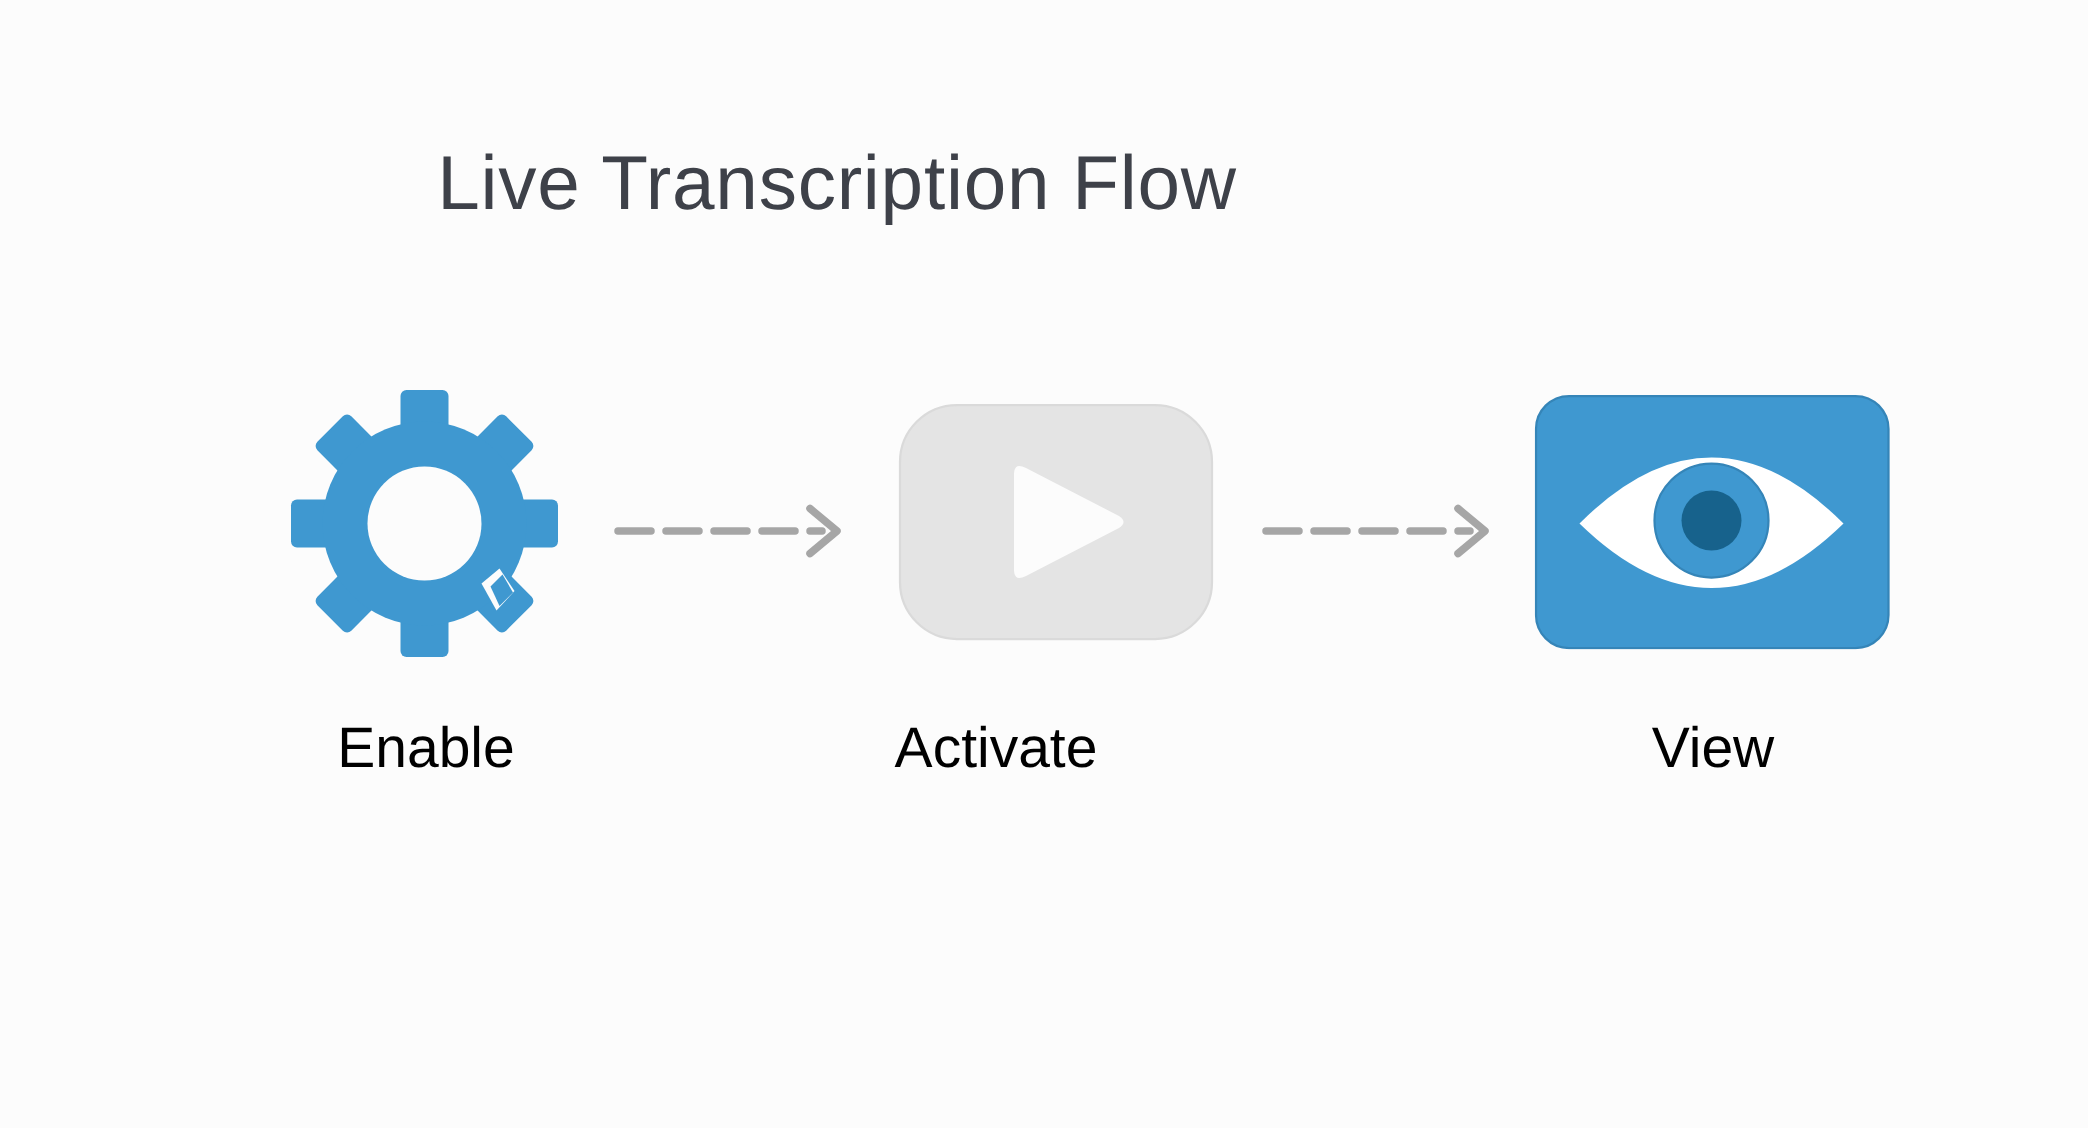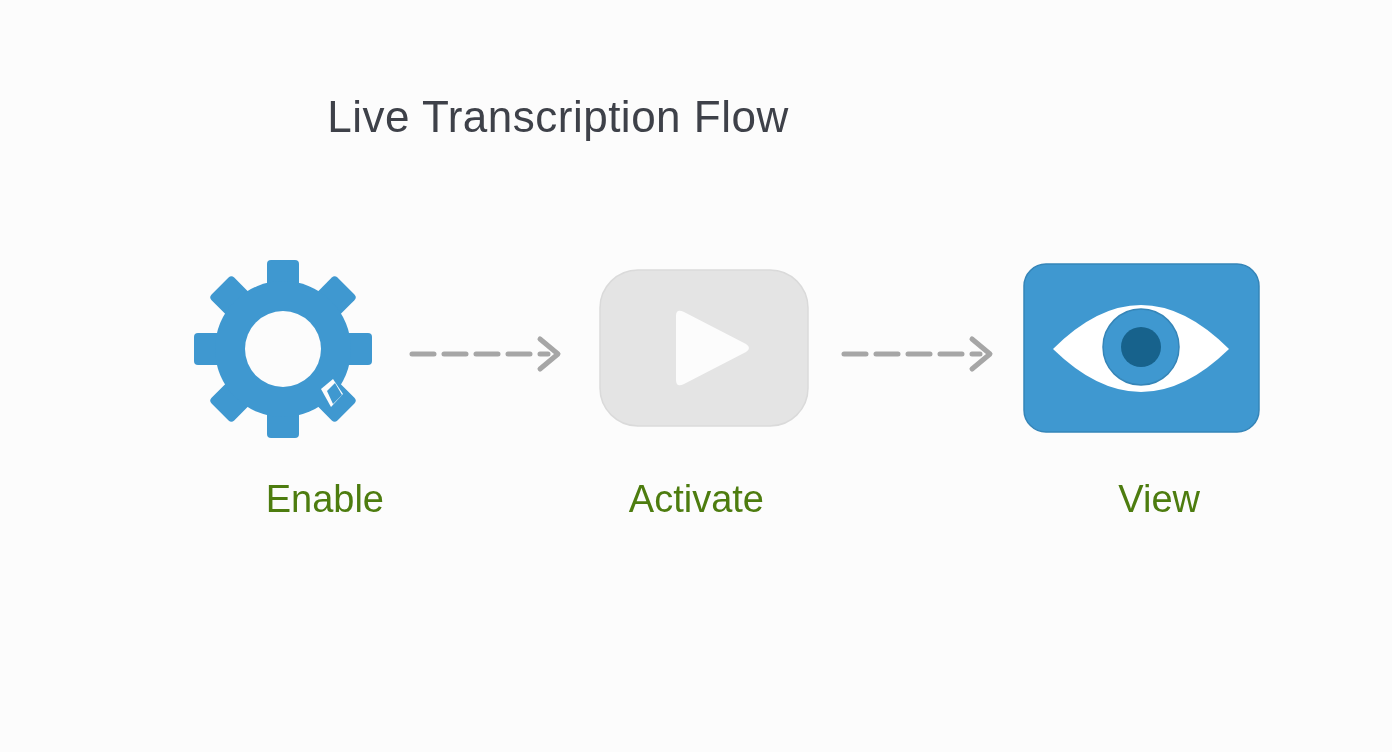--- a/index.html
+++ b/index.html
@@ -14,31 +14,31 @@
     position: relative;
     font-family: "Liberation Sans", "DejaVu Sans", sans-serif;
     color: #3d4048;
   }
   .title {
     position: absolute;
     left: 0;
     width: 1116px;
     top: 92px;
     text-align: center;
-    font-size: 44px;
+    font-size: 51px;
     font-weight: 500;
     letter-spacing: 0.5px;
     color: #3e4149;
   }
   .step-label {
     position: absolute;
     font-size: 38px;
     font-weight: 500;
-    color: #4d7c0f;
-    text-align: right;
+    color: #000000;
+    text-align: center;
     white-space: nowrap;
   }
   .icon-wrap {
     position: absolute;
   }
   .arrow {
     position: absolute;
   }
 </style>
 </head>
@@ -102,16 +102,16 @@
 
   <div>
     <div class="icon-wrap" style="left:1023px; top:263px; width:237px; height:170px;">
       <svg width="237" height="170" viewBox="0 0 237 170">
         <rect x="1" y="1" width="235" height="168" rx="22" ry="22" fill="#3f98d0" stroke="#3585b8" stroke-width="1.5"></rect>
         <path d="M30 86 Q118 -2 206 86 Q118 172 30 86 Z" fill="#ffffff"></path>
         <circle cx="118" cy="84" r="38" fill="#3f98d0" stroke="#3585b8" stroke-width="1.5"></circle>
         <circle cx="118" cy="84" r="20" fill="#17628c"></circle>
       </svg>
     </div>
-    <div class="step-label" style="left:1000px; width:200px; top:478px;">View</div>
+    <div class="step-label" style="left:1042px; width:200px; top:478px;">View</div>
   </div>
 
 </div>
 
 </body></html>

